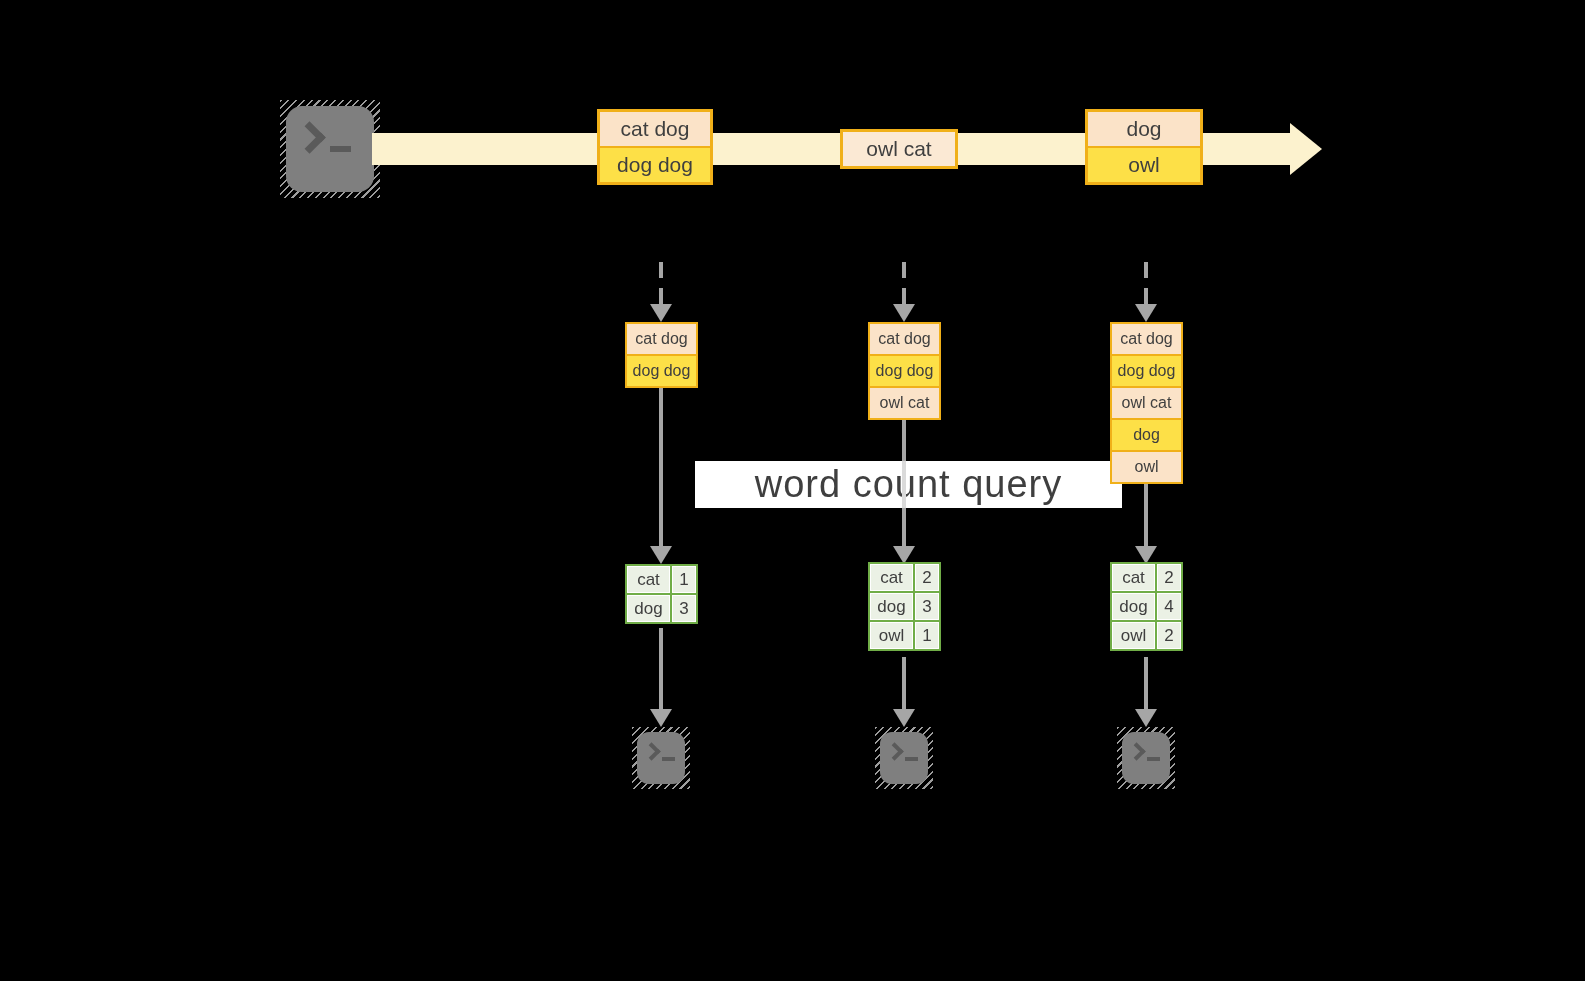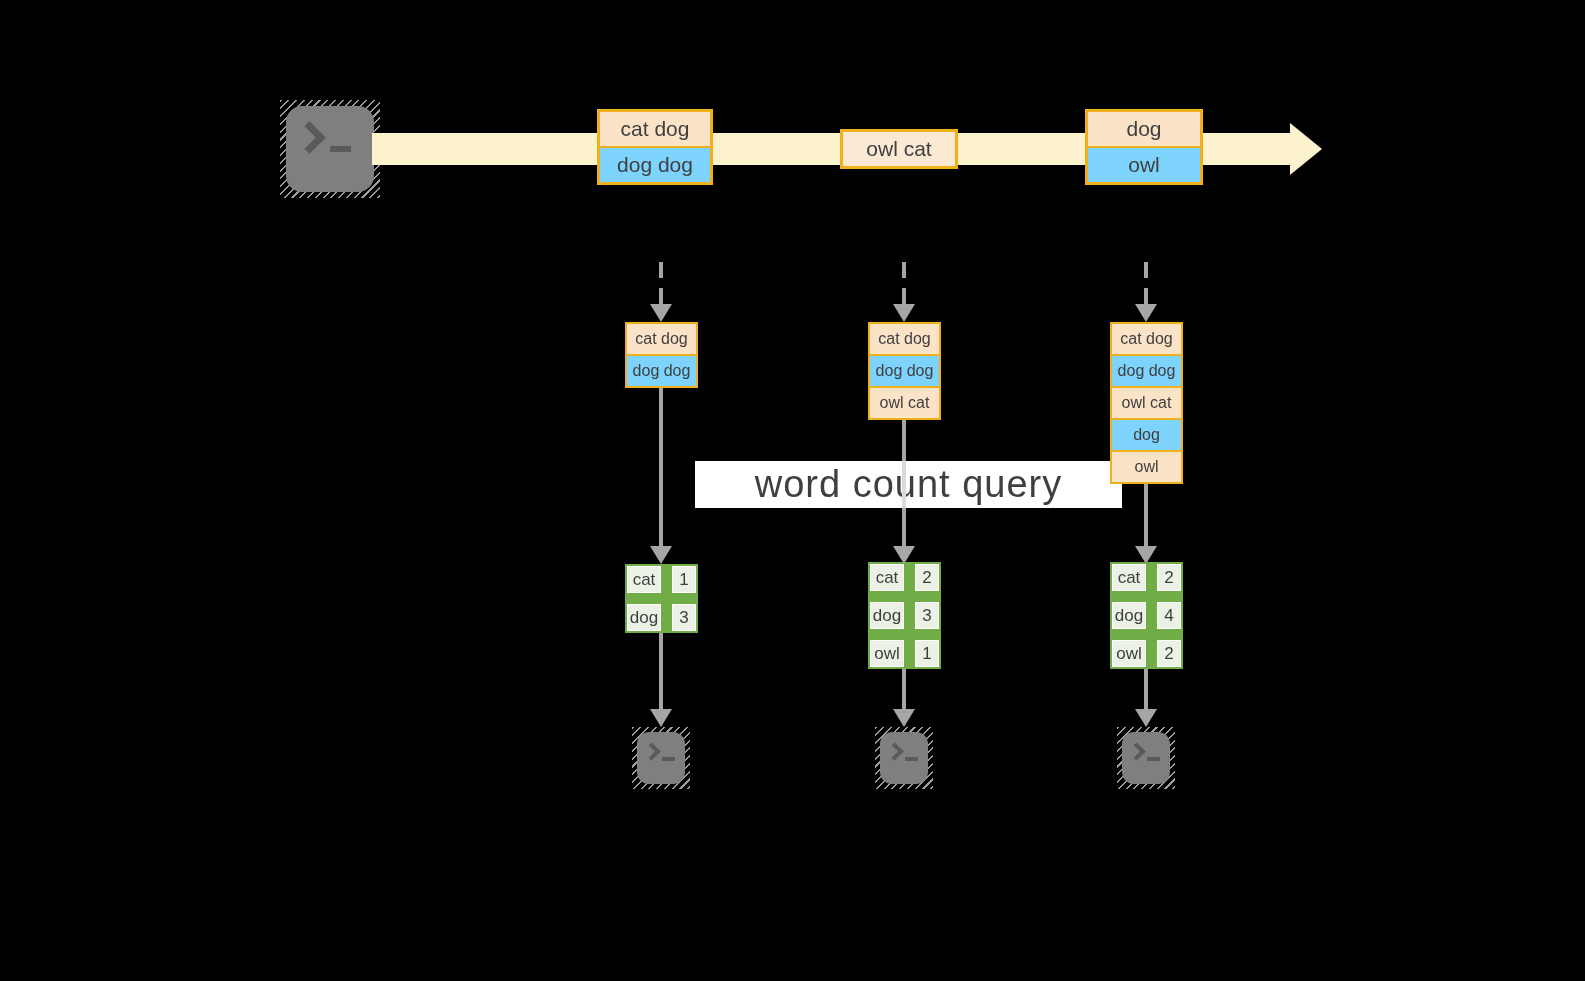--- a/index.html
+++ b/index.html
@@ -22,37 +22,37 @@
 
   
   .gbox{border:3px solid #F0B019;background:#F0B019;z-index:2;}
   .gbox .row{display:flex;align-items:center;justify-content:center;color:#3F3F3F;}
   .brow{height:34px;font-size:21px;}
   .brow + .brow{border-top:2px solid #F0B019;}
   .srow{height:30px;font-size:16px;}
   .srow + .srow{border-top:2px solid #F0B019;}
   .sbox{border-width:2px;}
   .f-dark{background:#FBE3C8;}
-  .f-light{background:#7dd3fc;}
+  .f-light{background:#fde047;}
   .f-mid{background:#FBE9D4;}
 
   
   .dashline{width:4px;background:repeating-linear-gradient(180deg,#A6A6A6 0 16px,rgba(0,0,0,0) 16px 26px);}
   .solidline{width:4px;background:#A6A6A6;z-index:0;}
   .tri-down{width:0;height:0;border-left:11px solid transparent;border-right:11px solid transparent;
             border-top:18px solid #A6A6A6;}
 
   
   .qlabel{background:#FFFFFF;color:#3F3F3F;font-size:38px;font-weight:300;letter-spacing:1px;
           text-align:center;line-height:47px;z-index:1;}
   .lineoverlay{width:4px;background:#DADADA;z-index:2;}
 
   
   .wtable{border:2px solid #70AD47;background:#70AD47;display:grid;
-          grid-template-columns:1fr 24px;gap:11px;z-index:2;}
+          grid-template-columns:1fr 24px;gap:2px;z-index:2;}
   .wcell{background:#EBF1E5;border:1px solid #FFFFFF;display:flex;align-items:center;
          justify-content:center;height:27px;font-size:17px;color:#3F3F3F;box-sizing:border-box;}
 </style>
 </head>
 <body>
 
 <div class="canvas">
 
   <div class="abs hatch" style="left:280px;top:100px;width:100px;height:98px;">
     <div class="term-body" style="left:6px;top:6px;width:88px;height:86px;">

